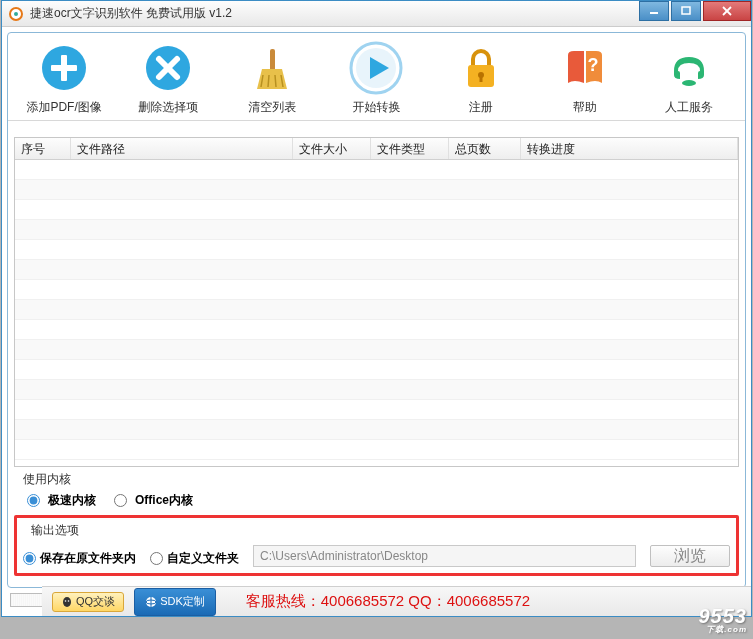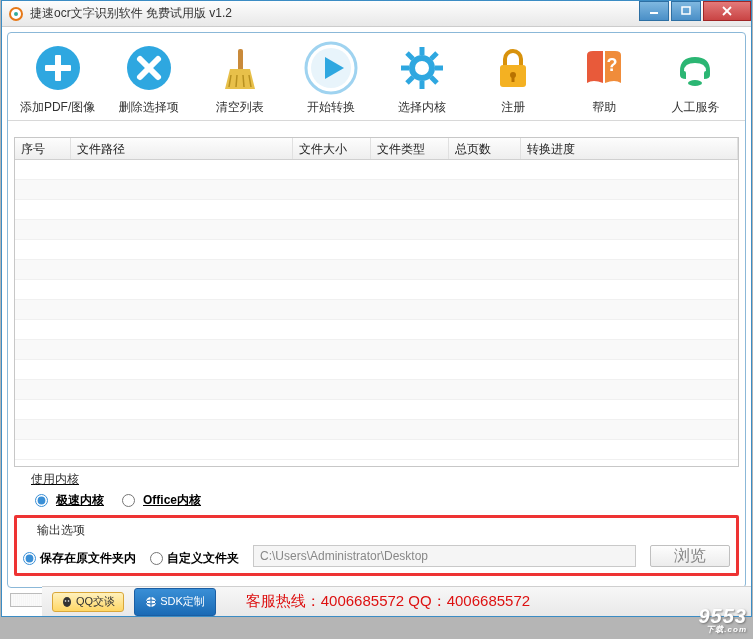--- a/index.html
+++ b/index.html
@@ -23,27 +23,27 @@
 .tool-item .ico { width: 54px; height: 54px; display: flex; align-items: center; justify-content: center; }
 .tool-item .lbl { font-size: 12px; color: #333; margin-top: 4px; }
 
 .table-wrap { margin: 16px 6px 0; border: 1px solid #c7c7c7; height: 330px; background: #fff; }
 .thead { display: flex; background: linear-gradient(#fdfdfd,#eeeeee); border-bottom: 1px solid #d0d0d0; height: 22px; }
 .thead .th { font-size: 12px; padding: 3px 6px; border-right: 1px solid #e0e0e0; color: #222; }
 .tbody { height: 306px; }
 .tbody .row { height: 20px; border-bottom: 1px solid #f0f0f0; }
 .tbody .row.alt { background: #f9f9f9; }
 
-.section { margin: 4px 23px 0; text-decoration: underline; }
+.section { margin: 4px 15px 0; }
 .sec-title { font-size: 12px; color: #333; margin-bottom: 2px; }
 .radio-row { display: flex; align-items: center; gap: 18px; padding: 2px 4px 6px; }
 .radio-row label { font-size: 12px; display: flex; align-items: center; gap: 8px; }
 
 .output-box { border: 3px solid #e33; border-radius: 2px; margin: 0 6px; padding: 4px 4px 6px; }
-.output-box .sec-title { margin-left: 16px; }
+.output-box .sec-title { margin-left: 10px; }
 .out-row { display: flex; align-items: flex-end; gap: 14px; padding: 4px 2px 0; }
 .out-row label { font-size: 12px; display: flex; align-items: center; gap: 4px; white-space: nowrap; }
 .path-input { flex: 1; height: 22px; font-size: 12px; padding: 0 6px; border: 1px solid #c9c9c9; background: #f5f5f5; color: #888; }
 .browse-btn { width: 80px; height: 22px; font-size: 16px; background: linear-gradient(#fdfdfd,#ececec); border: 1px solid #c0c0c0; color: #888; border-radius: 2px; }
 
 .progress-wrap { margin: 4px 6px 0; display: flex; align-items: center; }
 .progress { flex: 1; height: 14px; border: 1px solid #bcbcbc; background: repeating-linear-gradient(90deg,#f6f6f6,#f6f6f6 1px,#fafafa 1px,#fafafa 2px); }
 .pct { width: 28px; font-size: 11px; text-align: center; color: #333; }
 
 .footer { position: absolute; bottom: 0; left: 0; right: 0; height: 30px; background: linear-gradient(#f7f7f7,#e9e9e9); border-top: 1px solid #cfcfcf; display: flex; align-items: center; padding: 0 10px; gap: 10px; margin-left: 40px; }
@@ -129,38 +129,20 @@
               <circle cx="27" cy="27" r="25" fill="none" stroke="#9fd3f0" stroke-width="3"></circle>
               <circle cx="27" cy="27" r="20" fill="#e8f4fb"></circle>
               <polygon points="21,16 21,38 40,27" fill="#2ea7e0"></polygon>
             </svg>
           </div>
         <span class="lbl">开始转换</span>
       </div>
       <div class="tool-item">
         <div class="ico">
             <svg width="50" height="50" viewBox="0 0 50 50">
-              <circle cx="25" cy="25" r="10" fill="none" stroke="#2ea7e0" stroke-width="6"></circle>
-              <g stroke="#2ea7e0" stroke-width="5">
-                <line x1="25" y1="4" x2="25" y2="12"></line>
-                <line x1="25" y1="38" x2="25" y2="46"></line>
-                <line x1="4" y1="25" x2="12" y2="25"></line>
-                <line x1="38" y1="25" x2="46" y2="25"></line>
-                <line x1="10" y1="10" x2="16" y2="16"></line>
-                <line x1="34" y1="34" x2="40" y2="40"></line>
-                <line x1="40" y1="10" x2="34" y2="16"></line>
-                <line x1="16" y1="34" x2="10" y2="40"></line>
-              </g>
-            </svg>
-          </div>
-        <span class="lbl">选择内核</span>
-      </div>
-      <div class="tool-item">
-        <div class="ico">
-            <svg width="50" height="50" viewBox="0 0 50 50">
               <rect x="12" y="22" width="26" height="22" rx="3" fill="#f4b122"></rect>
               <path d="M17 22 v-6 a8 8 0 0 1 16 0 v6" fill="none" stroke="#d8920c" stroke-width="4"></path>
               <circle cx="25" cy="32" r="3" fill="#b87200"></circle>
               <rect x="23.5" y="33" width="3" height="6" fill="#b87200"></rect>
             </svg>
           </div>
         <span class="lbl">注册</span>
       </div>
       <div class="tool-item">
         <div class="ico">

